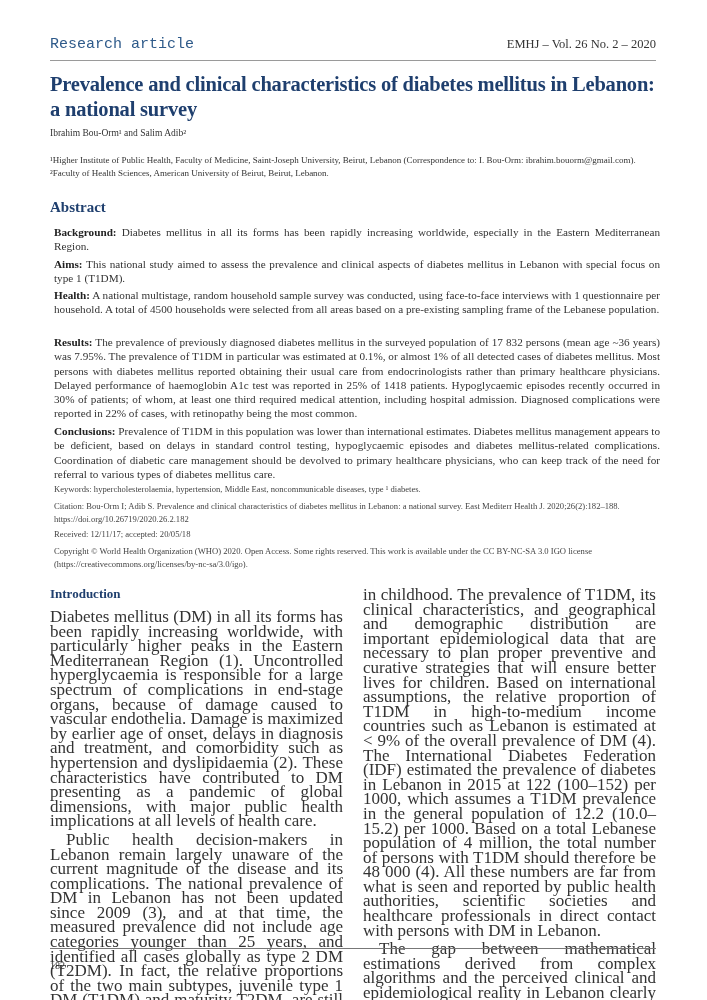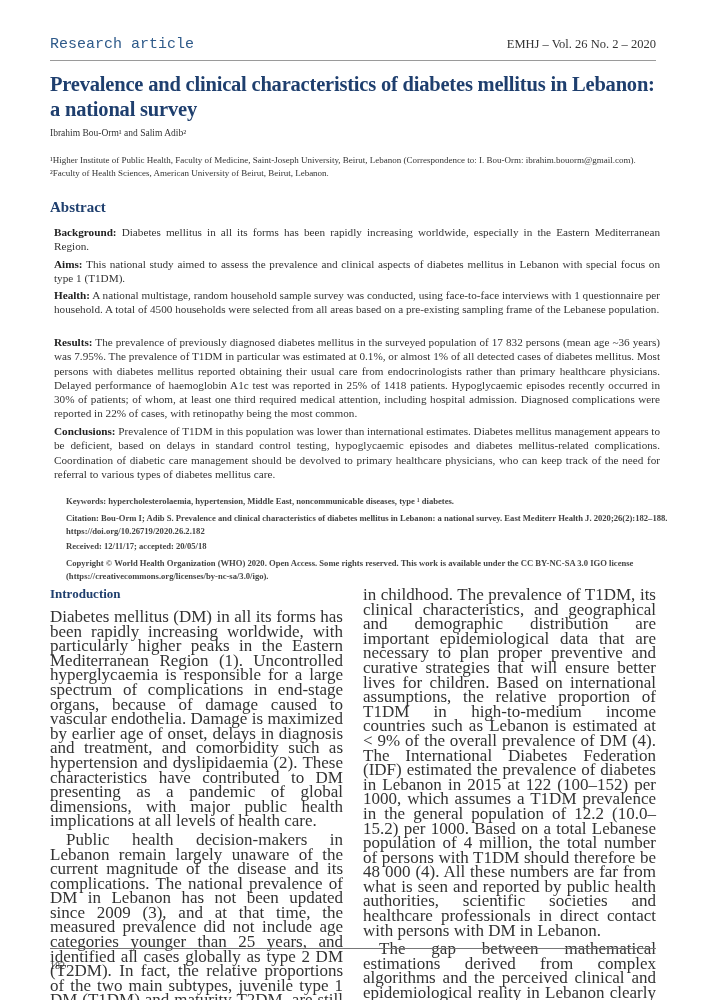--- a/index.html
+++ b/index.html
@@ -10,21 +10,21 @@
   .rh-left { position: absolute; left: 0; top: 0; font-size: 15px; color: #2e5a8a; font-family: Liberation Mono, monospace; }
   .rh-right { position: absolute; right: 0; top: 1px; font-size: 12.5px; color: #333; }
   .rh-rule { position: absolute; top: 60px; left: 0; width: 606px; height: 0; border-top: 1.5px solid #9a9a9a; }
   .title { position: absolute; top: 72px; left: 0; width: 606px; margin: 0;
            font-size: 20.5px; font-weight: bold; line-height: 25px; color: #1f3f6e; letter-spacing: -0.2px; }
   .authors { position: absolute; top: 128px; left: 0; font-size: 9.5px; color: #333; }
   .affil { position: absolute; top: 154px; left: 0; width: 606px; font-size: 9px; line-height: 13px; color: #333; }
   .abstract-h { position: absolute; top: 199px; left: 0; margin: 0; font-size: 15px; font-weight: bold; color: #1f3f6e; }
   .abs { position: absolute; left: 0; width: 606px; font-size: 11.2px; line-height: 14.3px; color: #333; text-align: justify; margin: 4px; }
   .abs b { color: #222; }
-  .small { position: absolute; left: 0; width: 606px; font-size: 8.6px; line-height: 12.5px; color: #444; margin: 16px; font-weight: bold; }
+  .small { position: absolute; left: 0; width: 606px; font-size: 8.6px; line-height: 12.5px; color: #444; margin: 4px; }
   .intro-h { position: absolute; top: 586px; left: 0; margin: 0; font-size: 13px; font-weight: bold; color: #1f3f6e; }
   .col { position: absolute; width: 293px; font-size: 17px; line-height: 14.6px; color: #333; text-align: justify; }
   .col p { margin: 0 0 4px 0; }
   .col p.ind { text-indent: 16px; }
   .foot-rule { position: absolute; top: 948px; left: 0; width: 606px; border-top: 1.5px solid #777; }
   .page-num { position: absolute; top: 960px; left: 0; font-size: 10px; color: #333; }
 </style>
 </head>
 <body>
 

